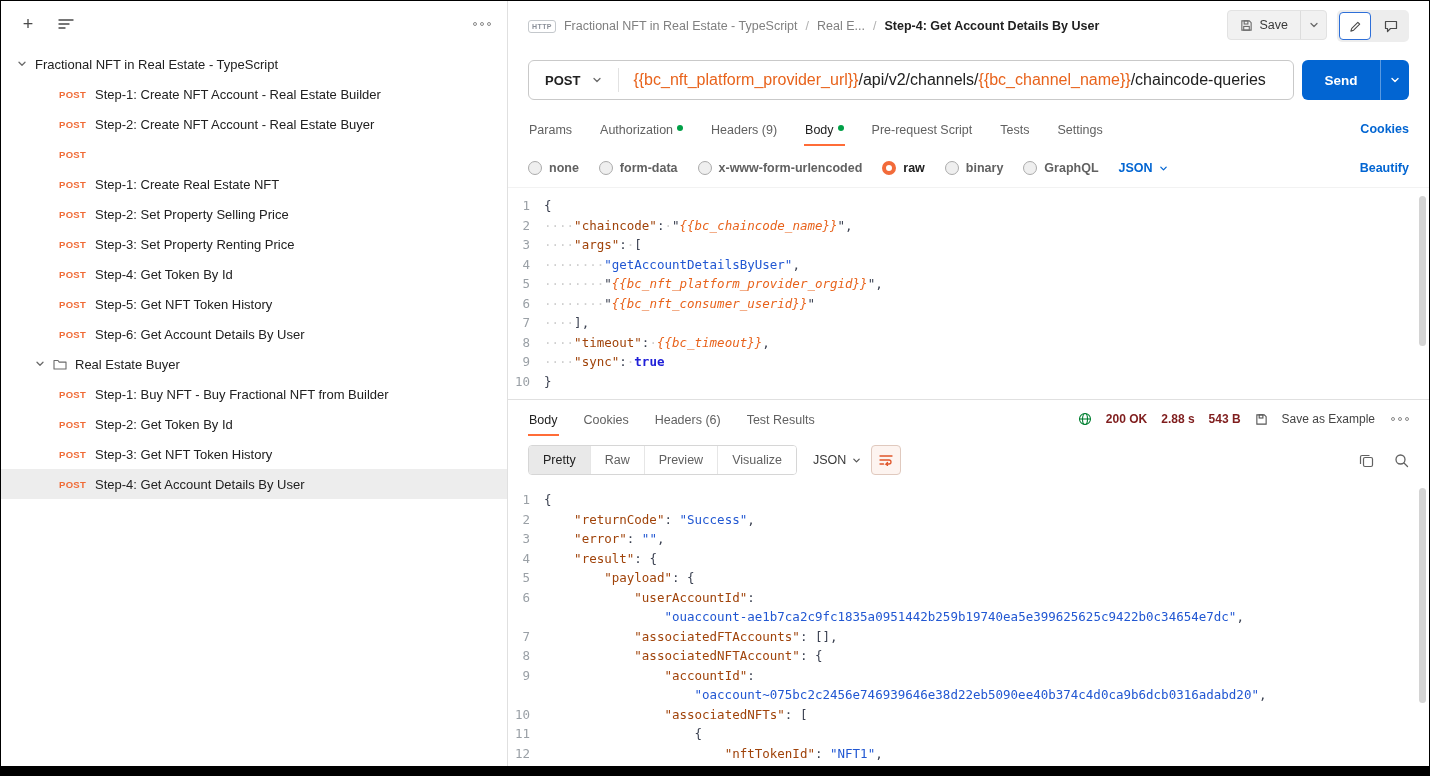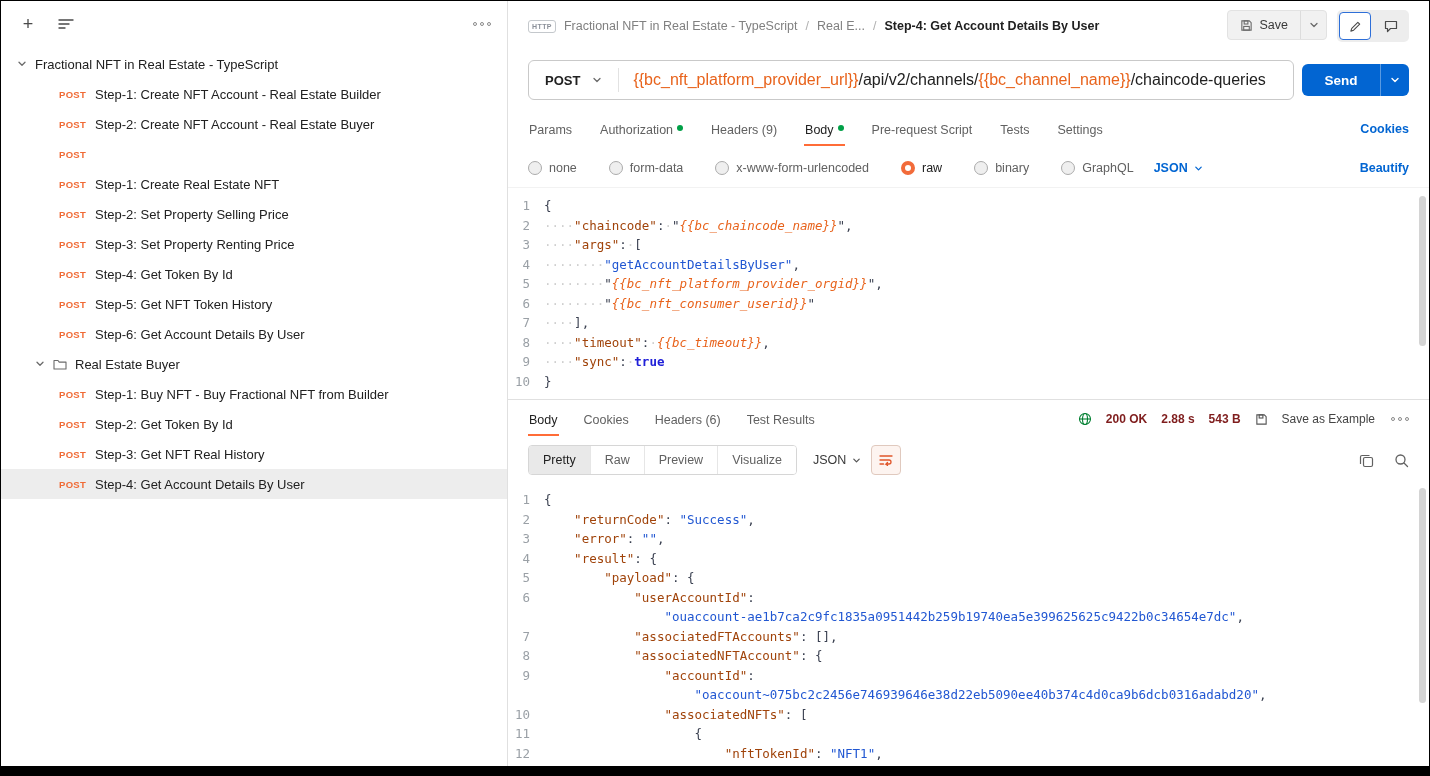--- a/index.html
+++ b/index.html
@@ -40,21 +40,21 @@
   .mini-btn{width:32px;height:28px;display:flex;align-items:center;justify-content:center;border-radius:4px;cursor:pointer;}
   .mini-btn.edit{background:#fff;border:1.5px solid #2E6FD8;}
 
   .url-row{height:58px;flex:none;display:flex;align-items:center;gap:8px;padding:0 20px;}
   .url-box{flex:1;height:40px;border:1px solid #C9C9C9;border-radius:6px;display:flex;align-items:center;background:#fff;overflow:hidden;}
   .method-select{display:flex;align-items:center;gap:12px;padding:0 16px;cursor:pointer;font-size:13px;font-weight:700;color:#212121;flex:none;}
   .url-div{width:1px;height:24px;background:#E2E2E2;flex:none;}
   .url-text{padding:0 14px;font-size:16px;white-space:nowrap;overflow:hidden;}
   .url-text .seg-var{color:#E8631C;}
   .url-text .seg-plain{color:#212121;}
-  .send-btn{flex:none;display:flex;height:32px;background:#0265D2;border-radius:6px;overflow:hidden;cursor:pointer;}
+  .send-btn{flex:none;display:flex;height:40px;background:#0265D2;border-radius:6px;overflow:hidden;cursor:pointer;}
   .send-main{width:78px;display:flex;align-items:center;justify-content:center;color:#fff;font-size:13.5px;font-weight:700;}
   .send-caret{width:29px;display:flex;align-items:center;justify-content:center;border-left:1px solid rgba(255,255,255,.35);}
 
   .req-tabs{height:40px;flex:none;display:flex;align-items:center;gap:26px;padding:0 20px;}
   .tab{font-size:12.5px;color:#616161;display:flex;align-items:flex-start;gap:4px;padding:11px 1px 9px;cursor:pointer;position:relative;}
   .tab.active{color:#212121;font-weight:500;box-shadow:inset 0 -2px 0 #FF6C37;}
   .gdot{width:6px;height:6px;border-radius:50%;background:#00A047;margin-top:2px;}
   .link-right{margin-left:auto;font-size:12.5px;font-weight:700;color:#0265D2;cursor:pointer;}
 
   .body-type-row{height:38px;flex:none;display:flex;align-items:center;gap:20px;padding:0 20px;}
@@ -177,21 +177,21 @@
           <div class="tree-row request">
             <span class="method">POST</span>
             <span class="label">Step-1: Buy NFT - Buy Fractional NFT from Builder</span>
           </div>
           <div class="tree-row request">
             <span class="method">POST</span>
             <span class="label">Step-2: Get Token By Id</span>
           </div>
           <div class="tree-row request">
             <span class="method">POST</span>
-            <span class="label">Step-3: Get NFT Real History</span>
+            <span class="label">Step-3: Get NFT Token History</span>
           </div>
           <div class="tree-row request selected">
             <span class="method">POST</span>
             <span class="label">Step-4: Get Account Details By User</span>
           </div>
         </div>
     </aside>
 
     <main class="main">
 
@@ -278,21 +278,21 @@
               <span>Tests</span>
             </span>
             <span class="tab">
               <span>Settings</span>
             </span>
           </span>
         <span class="link-right">Cookies</span>
       </div>
 
       <div class="body-type-row">
-        <span style="display:flex;gap:32px;align-items:center;">
+        <span style="display:flex;gap:20px;align-items:center;font-weight:bold;">
             <span class="bt-item">
               <span class="radio"></span>
               <span>none</span>
             </span>
             <span class="bt-item">
               <span class="radio"></span>
               <span>form-data</span>
             </span>
             <span class="bt-item">
               <span class="radio"></span>

